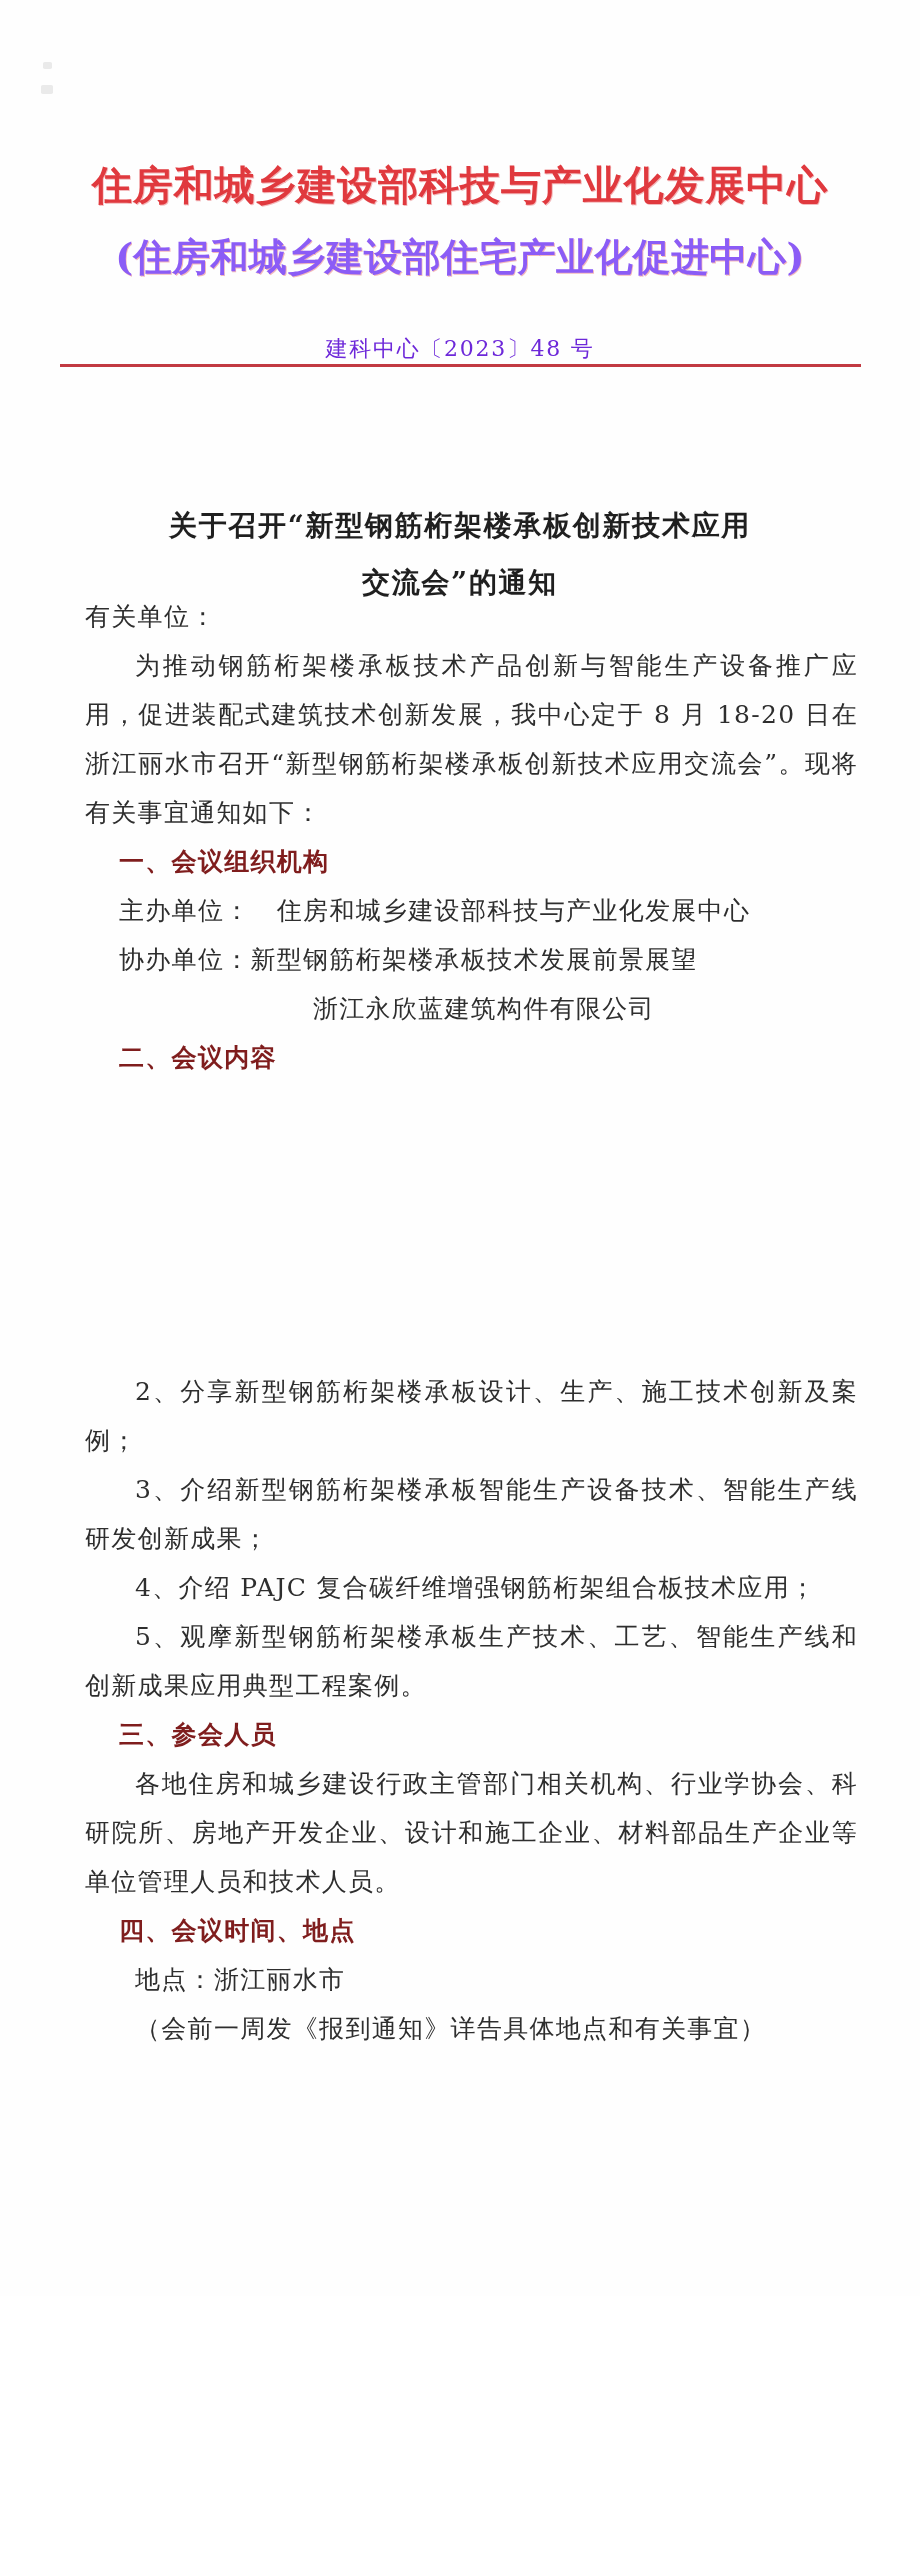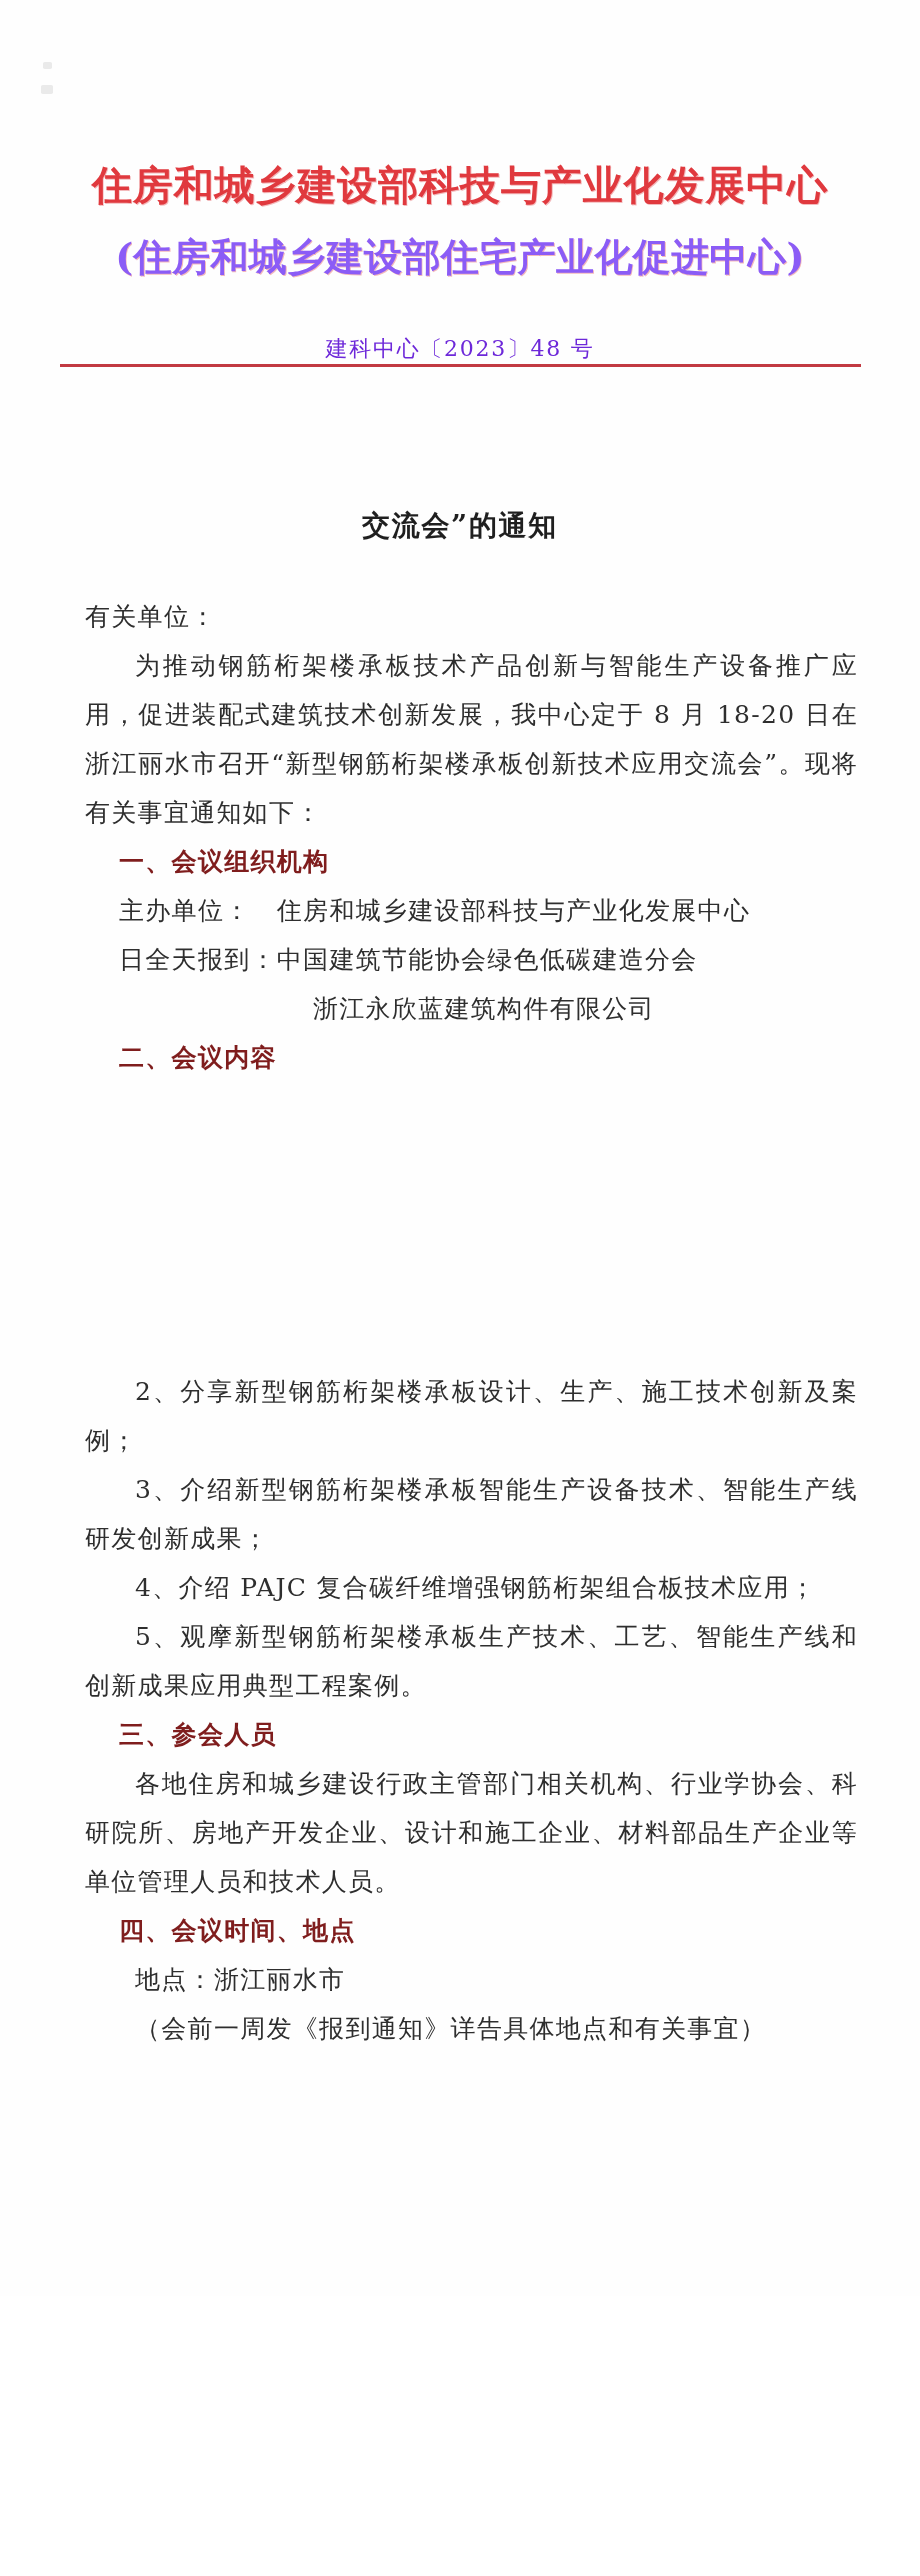--- a/index.html
+++ b/index.html
@@ -148,30 +148,31 @@
   <div class="artifact" style="left:43px; top:62px; width:8.5px; height:6.8px;"></div>
   <div class="artifact" style="left:41px; top:85px; width:12px; height:8.5px;"></div>
 
   <div class="red-header-1">住房和城乡建设部科技与产业化发展中心</div>
   <div class="red-header-2">(住房和城乡建设部住宅产业化促进中心)</div>
 
   <div class="doc-number">建科中心〔2023〕48 号</div>
   <div class="red-rule"></div>
 
   <div class="doc-title">
+    <div>关于召开“新型钢筋桁架楼承板创新技术应用</div>
     <div>交流会”的通知</div>
   </div>
 
   <div class="body-block">
     <p>有关单位：</p>
     <p class="indent">为推动钢筋桁架楼承板技术产品创新与智能生产设备推广应用，促进装配式建筑技术创新发展，我中心定于 8 月 18-20 日在浙江丽水市召开“新型钢筋桁架楼承板创新技术应用交流会”。现将有关事宜通知如下：</p>
 
     <p class="heading">一、会议组织机构</p>
     <p class="hang">主办单位：　住房和城乡建设部科技与产业化发展中心</p>
-    <p class="hang">日全天报到：中国建筑节能协会绿色低碳建造分会</p>
+    <p class="hang">协办单位：新型钢筋桁架楼承板技术发展前景展望</p>
     <p class="cohost-cont">浙江永欣蓝建筑构件有限公司</p>
 
     <p class="heading">二、会议内容</p>
 
     <div class="gap-spacer"></div>
 
     <p class="indent">2、分享新型钢筋桁架楼承板设计、生产、施工技术创新及案例；</p>
     <p class="indent">3、介绍新型钢筋桁架楼承板智能生产设备技术、智能生产线研发创新成果；</p>
     <p class="indent">4、介绍 PAJC 复合碳纤维增强钢筋桁架组合板技术应用；</p>
     <p class="indent">5、观摩新型钢筋桁架楼承板生产技术、工艺、智能生产线和创新成果应用典型工程案例。</p>

